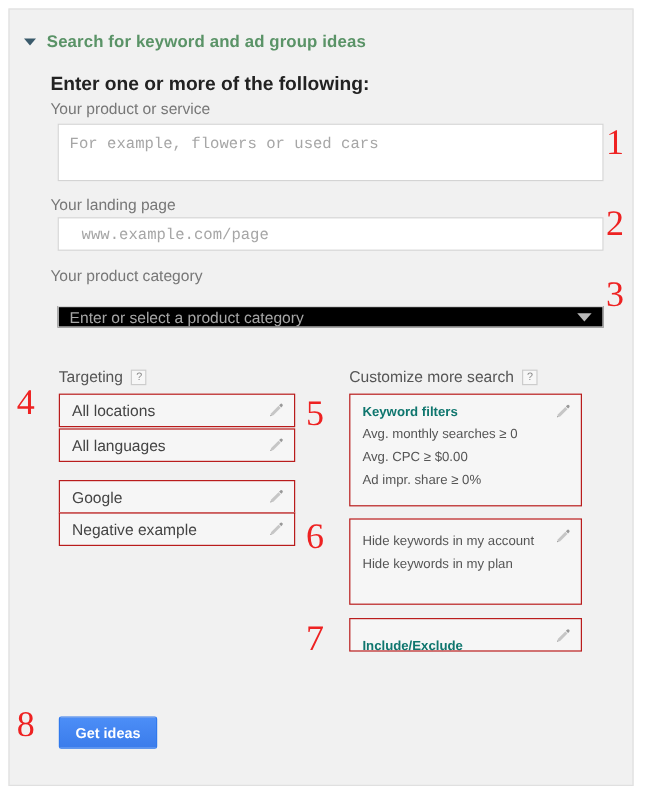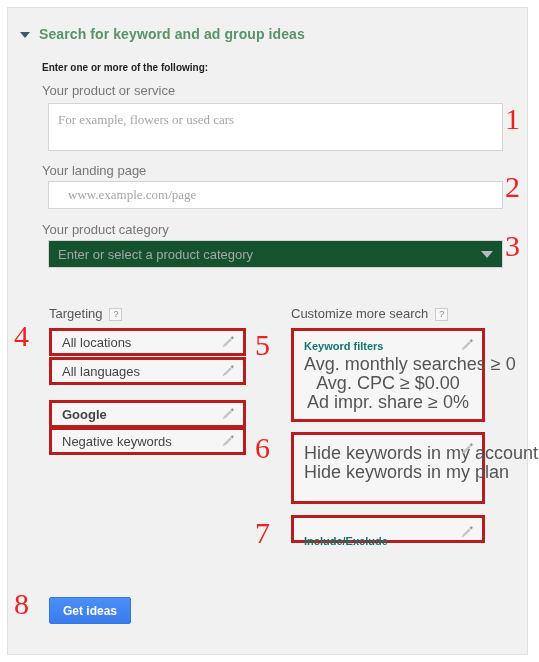--- a/index.html
+++ b/index.html
@@ -52,41 +52,41 @@
     font-size: 14px;
     font-weight: bold;
     letter-spacing: .1px;
   }
 
   
   .section-title {
     position: absolute;
     left: 34px;
     top: 54px;
-    font-size: 10px;
+    font-size: 16px;
     font-weight: bold;
     color: #222222;
   }
   .field-label {
     position: absolute;
     left: 34px;
     font-size: 13px;
     color: #777777;
   }
   #label-product  { top: 75px; }
   #label-landing  { top: 155px; }
   #label-category { top: 214px; }
 
   .text-box {
     position: absolute;
     left: 40px;
     background: #ffffff;
     border: 1px solid #d4d4d4;
     box-sizing: border-box;
-    font-family: Liberation Serif, serif;
+    font-family: Liberation Mono, monospace;
     font-size: 13px;
     color: #333333;
     outline: none;
     padding: 7px 9px;
     resize: none;
   }
   .text-box::placeholder { color: #a6a6a6; opacity: 1; }
   #input-product {
     top: 95px;
     width: 455px;
@@ -96,24 +96,24 @@
   #input-landing {
     top: 173px;
     width: 455px;
     height: 28px;
     padding-left: 19px;
   }
 
   #category-select {
     position: absolute;
     left: 40px;
-    top: 232px;
+    top: 247px;
     width: 455px;
-    height: 28px;
-    background: #14532d;
+    height: 18px;
+    background: #000000;
     border: 1px solid #d4d4d4;
     box-sizing: border-box;
     display: flex;
     align-items: center;
     cursor: text;
   }
   #category-placeholder {
     font-size: 13px;
     color: #a6a6a6;
     padding-left: 9px;
@@ -155,33 +155,33 @@
     box-sizing: border-box;
     cursor: help;
     position: relative;
     top: 1px;
   }
 
   
   .card {
     position: absolute;
     background: #f6f6f6;
-    border: 3px solid #b91c1c;
+    border: 1px solid #b91c1c;
     box-sizing: border-box;
   }
   .target-card {
     left: 41px;
     width: 197px;
     height: 28px;
     display: flex;
     align-items: center;
   }
   #target-0 { top: 320px; }
   #target-1 { top: 349px; justify-content: center; }
-  #target-2 { top: 392px; font-weight: bold; }
+  #target-2 { top: 392px; }
   #target-3 { top: 419px; }
   .target-label {
     font-size: 13px;
     color: #444444;
     padding-left: 10px;
     flex: 1 1 auto;
   }
 
   
   .pencil {
@@ -213,25 +213,24 @@
     cursor: pointer;
   }
   .card-title {
     font-size: 11px;
     font-weight: bold;
     color: #0f766e;
     margin-bottom: 3px;
   }
   #card-include .card-title { margin-bottom: 0; padding-top: 8px; }
   .card-line {
-    font-size: 18px;
+    font-size: 11px;
     color: #555555;
     line-height: 19px;
     white-space: nowrap;
-    text-align: center;
   }
 
   
   #get-ideas-button {
     position: absolute;
     left: 41px;
     top: 589px;
     height: 27px;
     padding: 0 13px;
     background: linear-gradient(#4c8ef7, #3b7ceb);
@@ -324,21 +323,21 @@
     <span class="pencil">
       <svg width="14" height="14" viewBox="0 0 14 14">
         <path d="M2.2 11.8 L3.0 9.3 L9.1 3.2 L10.9 5.0 L4.8 11.1 Z" fill="#c6c6c6"></path>
         <path d="M9.6 2.7 L11.4 4.5 L12.3 3.6 A1.2 1.2 0 0 0 10.5 1.8 Z" fill="#999999"></path>
         <path d="M2.2 11.8 L3.3 11.4 L2.6 10.7 Z" fill="#8d8d8d"></path>
       </svg>
     </span>
   </div>
 
   <div class="card target-card" id="target-3">
-    <span class="target-label">Negative keywords</span>
+    <span class="target-label">Negative example</span>
     <span class="pencil">
       <svg width="14" height="14" viewBox="0 0 14 14">
         <path d="M2.2 11.8 L3.0 9.3 L9.1 3.2 L10.9 5.0 L4.8 11.1 Z" fill="#c6c6c6"></path>
         <path d="M9.6 2.7 L11.4 4.5 L12.3 3.6 A1.2 1.2 0 0 0 10.5 1.8 Z" fill="#999999"></path>
         <path d="M2.2 11.8 L3.3 11.4 L2.6 10.7 Z" fill="#8d8d8d"></path>
       </svg>
     </span>
   </div>
 
   <div class="card custom-card" id="card-filters">

